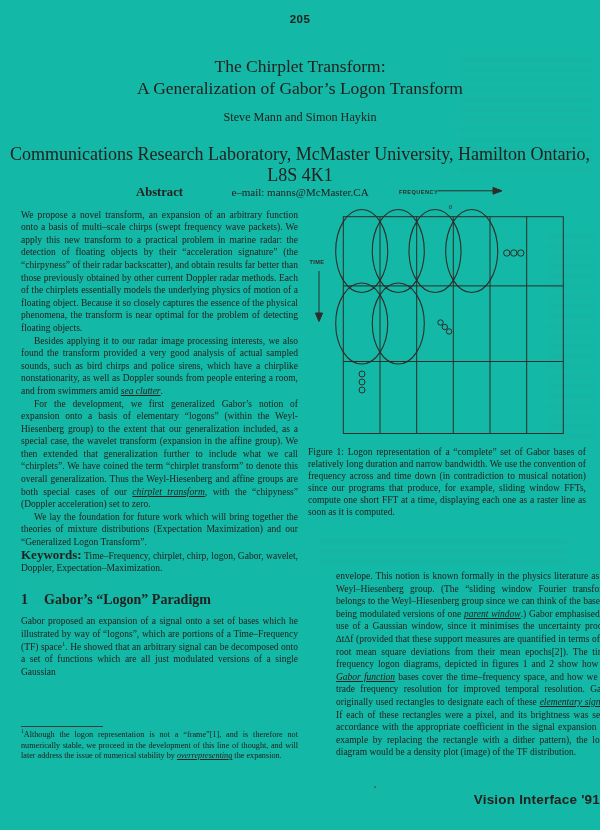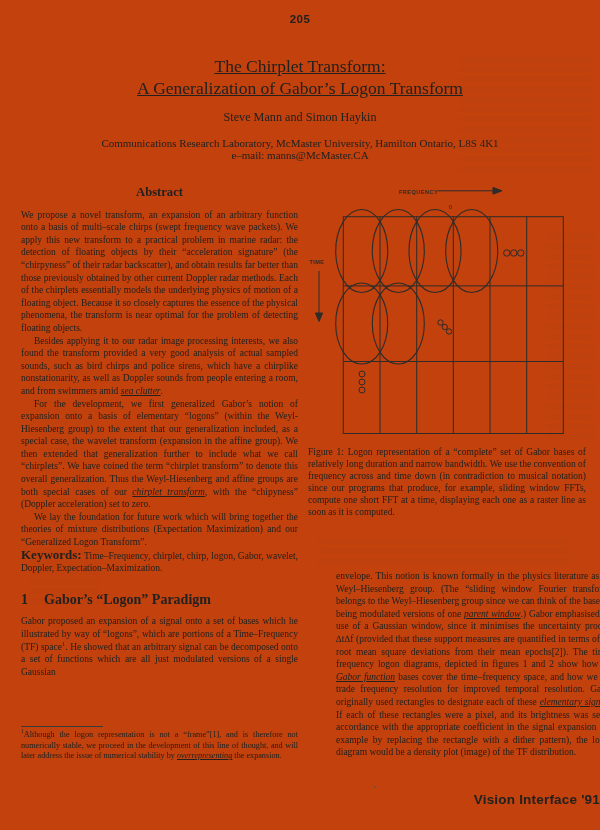--- a/index.html
+++ b/index.html
@@ -1,32 +1,32 @@
 <!DOCTYPE html>
 <html><head>
 <meta charset="utf-8">
 <style>
   html,body{margin:0;padding:0;}
   body{width:600px;height:830px;position:relative;background:#e9e7e4;
        font-family:"Liberation Serif",serif;color:#22211f;}
-  .page{position:absolute;inset:0;background:#c2410c;overflow:hidden;}
+  .page{position:absolute;inset:0;background:#14b8a6;overflow:hidden;}
   
   .ghost{position:absolute;opacity:.05;filter:blur(1.5px);pointer-events:none;
          background:repeating-linear-gradient(180deg,#6b6258 0 3px,transparent 3px 10px);}
   .g1{left:460px;top:58px;width:132px;height:118px;}
   .g2{left:548px;top:235px;width:46px;height:210px;}
   .g3{left:318px;top:540px;width:250px;height:26px;opacity:.045;}
   .g4{left:30px;top:370px;width:70px;height:240px;opacity:.03;}
 
   .pagenum{position:absolute;top:13px;left:0;right:0;text-align:center;
            font-family:"Liberation Sans",sans-serif;font-weight:bold;font-size:11.5px;letter-spacing:.5px;}
   .titleblock{position:absolute;top:55px;left:0;right:0;text-align:center;}
-  .title{font-size:17.5px;line-height:22px;text-decoration:underline;}
+  .title{font-size:17.5px;line-height:22px;}
   .authors{font-size:12.2px;margin-top:11px;}
-  .affil{font-size:11px;margin-top:12px;}
+  .affil{font-size:18px;margin-top:19px;}
   .email{font-size:11px;margin-top:0;}
 
   .col{position:absolute;width:277px;font-size:9.5px;line-height:12.6px;
        text-align:justify;}
   .col-left{left:21px;top:186px;}
   .abstract-h{text-align:center;font-weight:bold;font-size:12.6px;margin:0 0 10px 0;}
   p.body{margin:0;}
   p.indent{text-indent:13px;}
   .kw{margin-top:15px;}
   .kw b{font-size:13px;margin-top:18px;}

